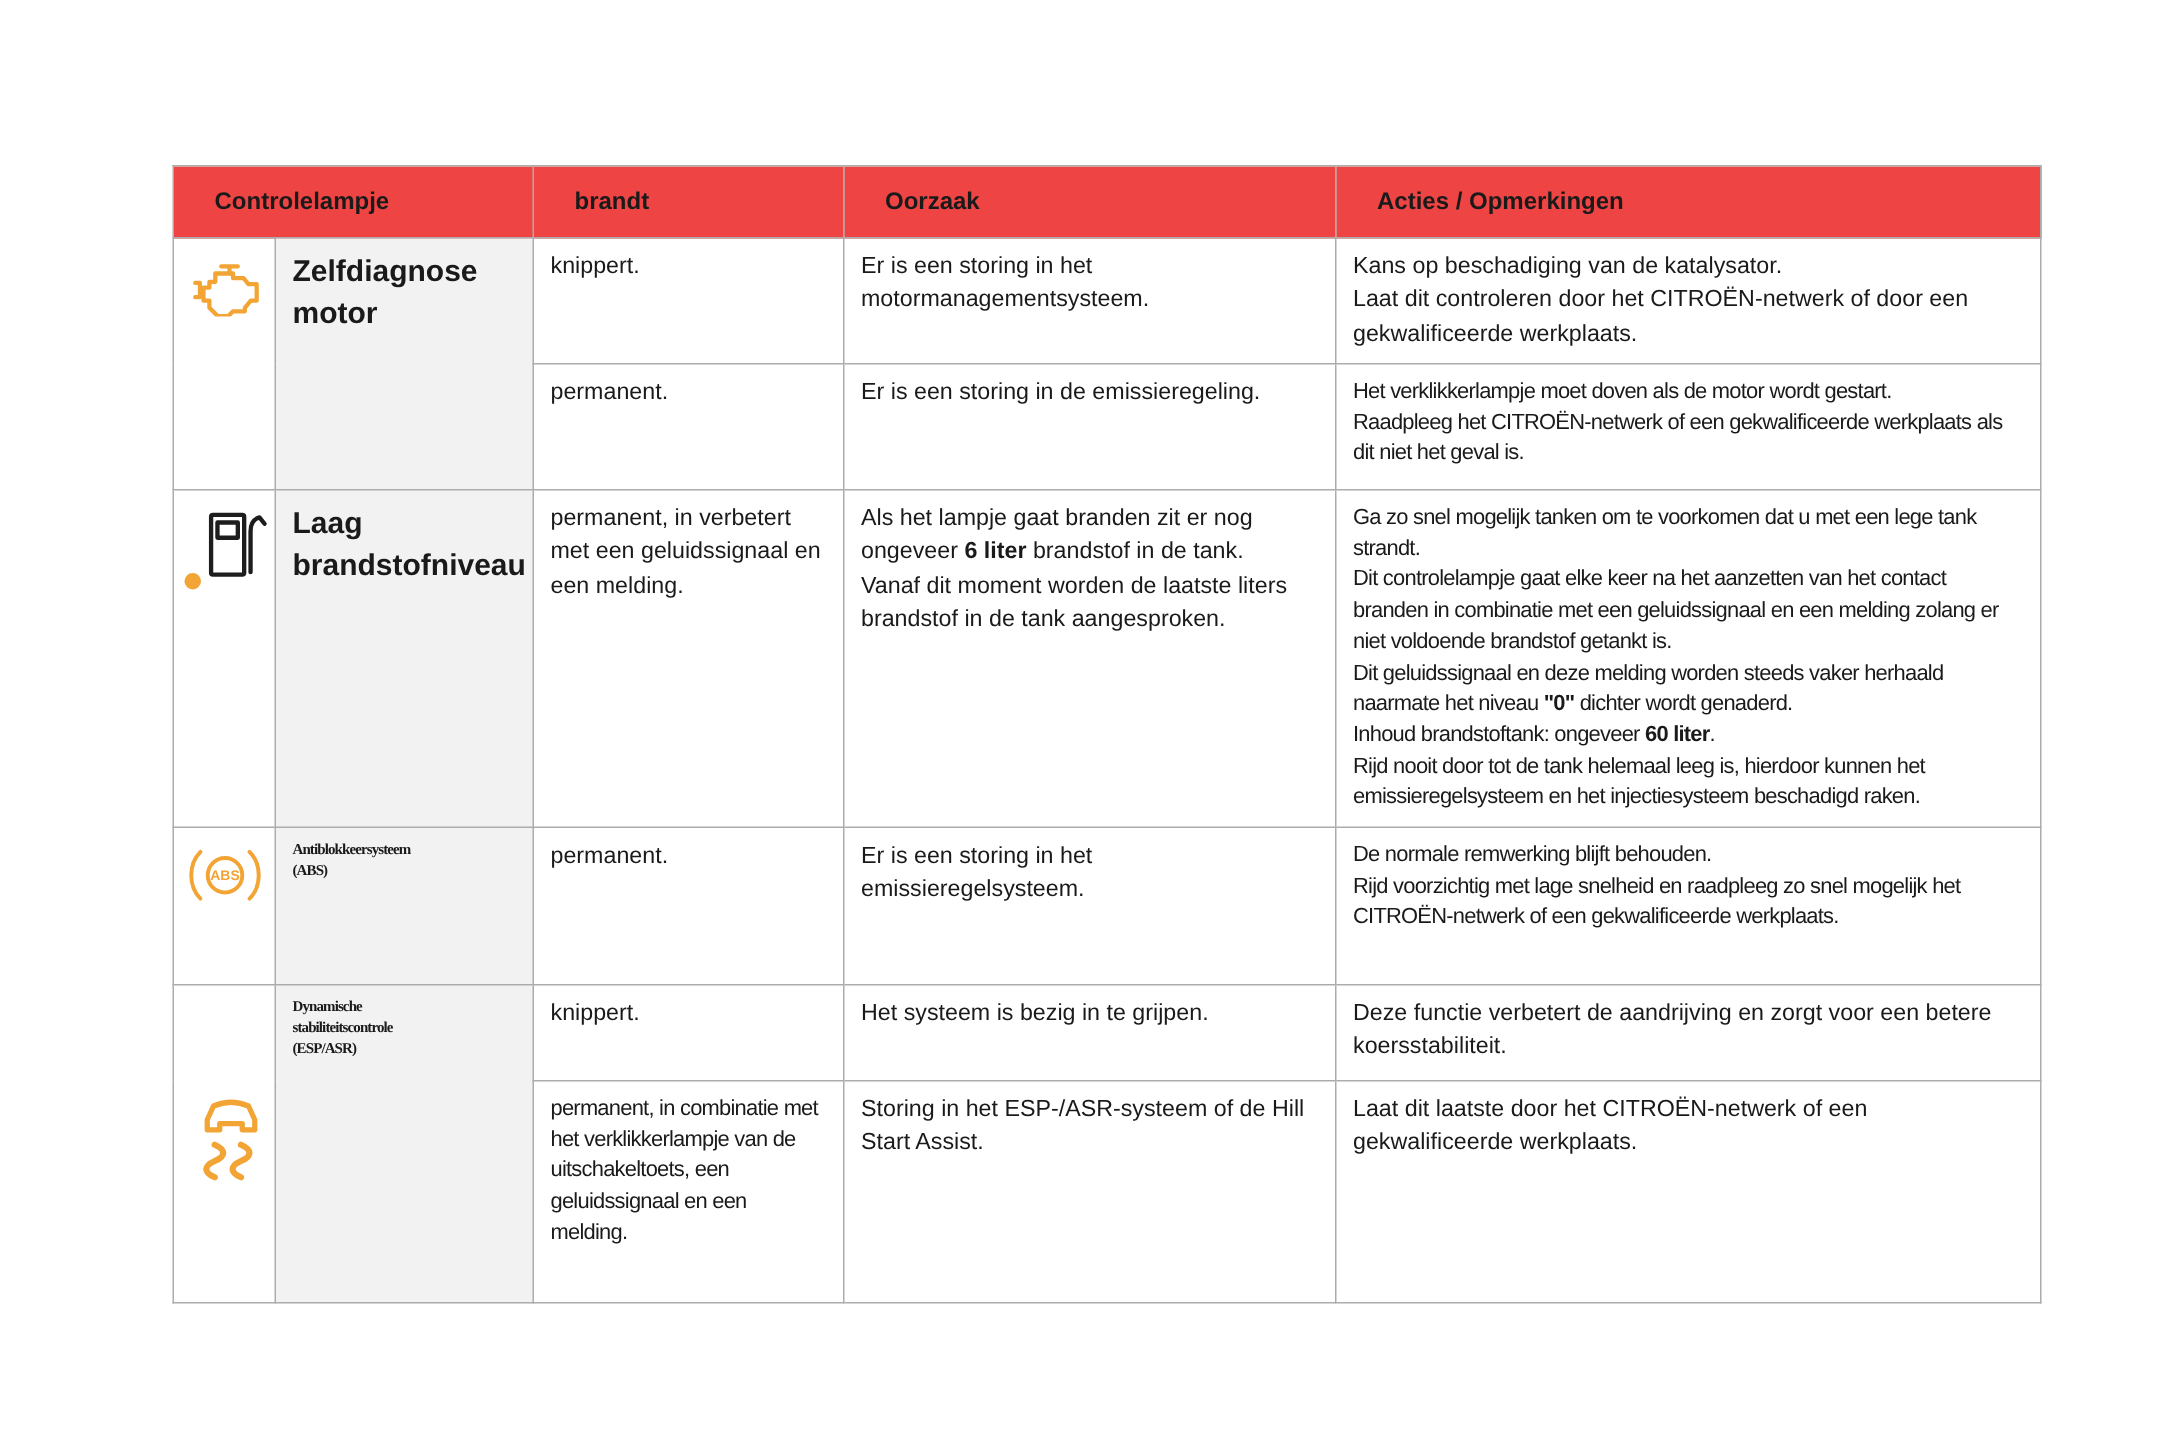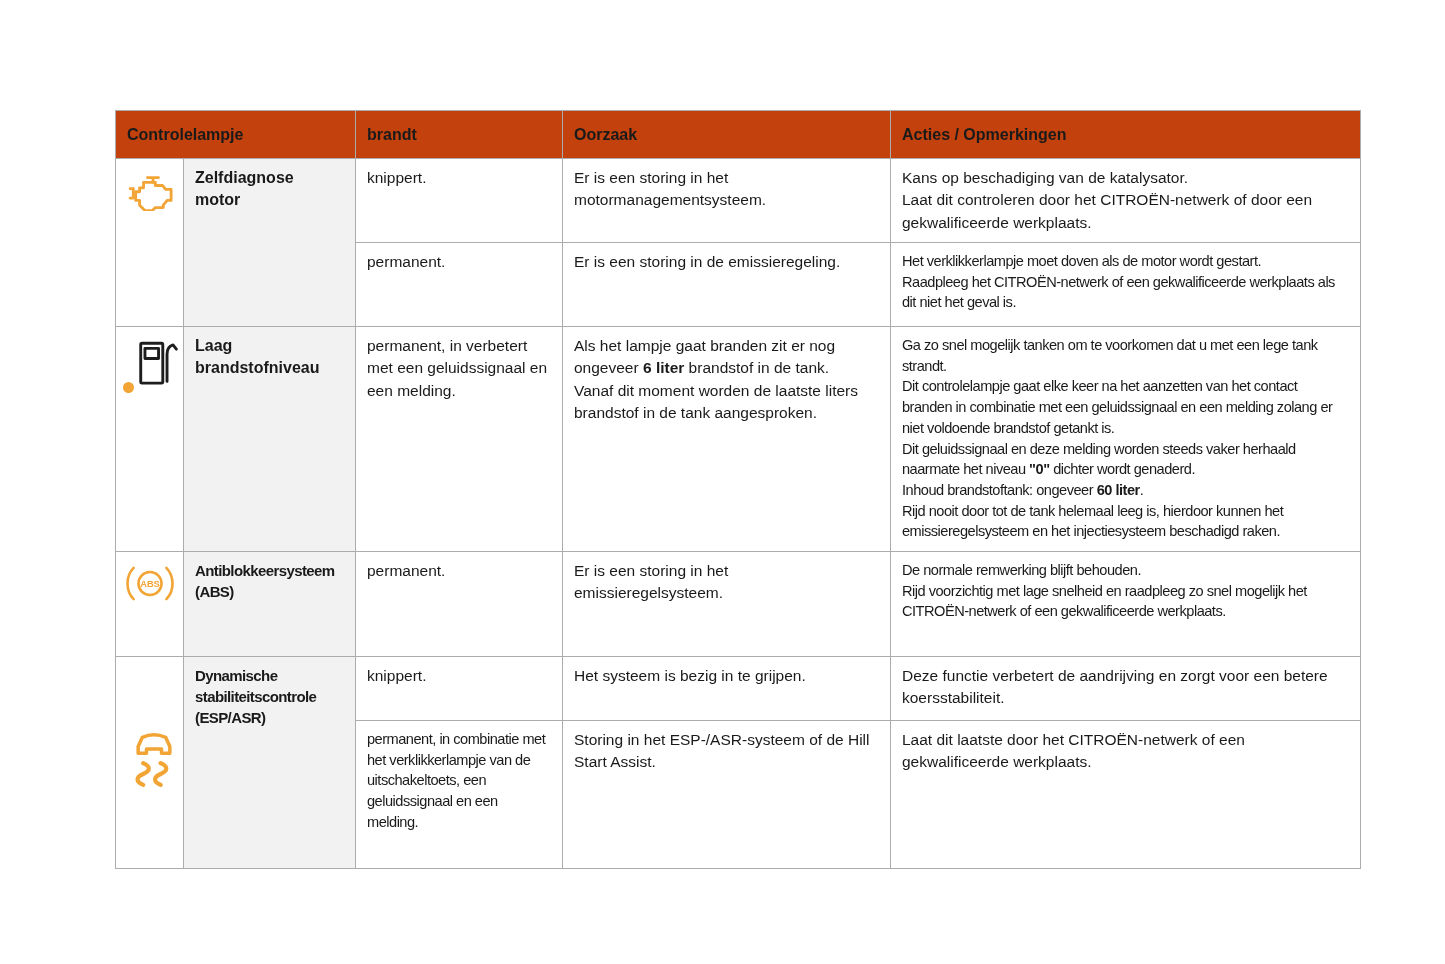--- a/index.html
+++ b/index.html
@@ -22,45 +22,45 @@
   }
   th, td {
     border: 1px solid #acacac;
     vertical-align: top;
     text-align: left;
     padding: 8px 11px;
     font-size: 15.5px;
     line-height: 1.44;
   }
   th {
-    background: #c2410c;
+    background: #ef4444;
     font-size: 16px;
     font-weight: bold;
     vertical-align: middle;
-    padding: 10px 11px;
+    padding: 10px 27px;
   }
   td.name-cell {
     background: #f2f2f2;
     font-weight: bold;
-    font-size: 16px;
+    font-size: 20px;
     line-height: 1.4;
   }
   td.icon-cell {
     padding: 12px 4px 4px 4px;
     text-align: right;
     position: relative;
   }
   td.icon-cell.mid { vertical-align: middle; padding-top: 4px; }
   .condensed {
     font-size: 14.6px;
     letter-spacing: -0.5px;
     line-height: 1.42;
     margin-left: 20px;
   }
-  td.name-cell.condensed { font-size: 15px; letter-spacing: -0.6px; }
+  td.name-cell.condensed { font-size: 10px; letter-spacing: -0.6px; font-family: Liberation Serif, serif; }
   .fuel-dot {
     position: absolute;
     left: 7px; top: 55px;
     width: 11px; height: 11px;
     border-radius: 50%;
   }
   svg { display: inline-block; }
 </style>
 </head>
 <body>

